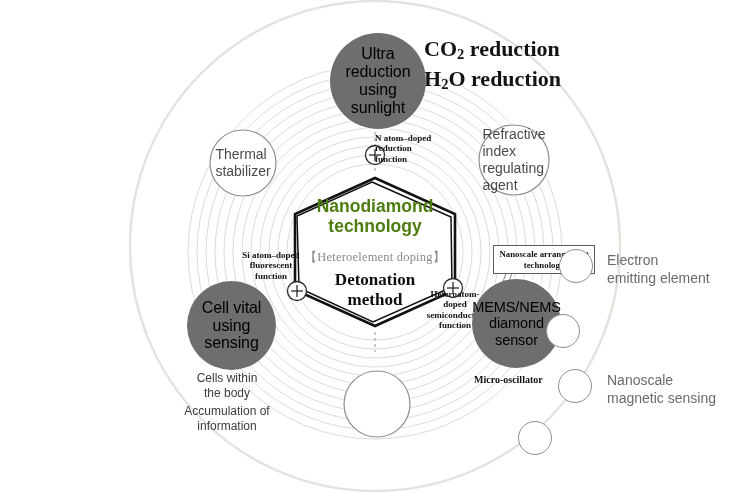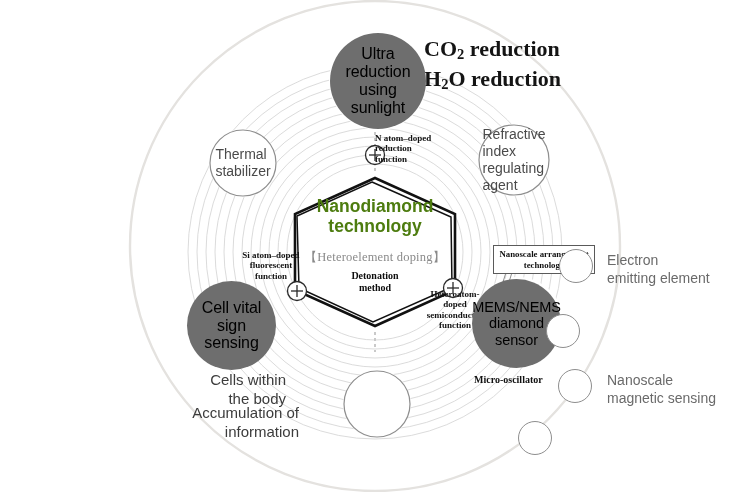--- a/index.html
+++ b/index.html
@@ -103,21 +103,21 @@
   #hex-sub {
     font-family: "Liberation Serif", serif;
     font-size: 12.5px;
     color: #8a8a8a;
     margin-top: 12px;
     letter-spacing: 0.2px;
   }
   #hex-method {
     font-family: "Liberation Serif", serif;
     font-weight: bold;
-    font-size: 10px;
+    font-size: 17px;
     line-height: 1.2;
     color: #0d0d0d;
     margin-top: 4px;
     white-space: pre-line;
   }
 
   
   .serif-micro {
     position: absolute;
     font-family: "Liberation Serif", serif;
@@ -163,23 +163,23 @@
     line-height: 1.2;
     color: #111111;
     text-align: center;
     white-space: pre-line;
   }
 
   
   .gray-sans {
     position: absolute;
     color: #3c3c3c;
-    font-size: 15px;
+    font-size: 12px;
     line-height: 1.24;
-    text-align: right;
+    text-align: center;
     white-space: pre-line;
     pointer-events: none;
   }
 
   
   #micro-oscillator {
     position: absolute;
     left: 474px;
     top: 374px;
     font-family: "Liberation Serif", serif;
@@ -294,21 +294,21 @@
 
   <div class="dark-circle" style="left:330px; top:33px; width:96px; height:96px;">
     <span class="dc-txt">Ultra
 reduction
 using
 sunlight</span>
   </div>
 
   <div class="dark-circle" style="left:187px; top:281px; width:89px; height:89px;">
     <span class="dc-txt">Cell vital
-sign
+using
 sensing</span>
   </div>
 
   <div class="dark-circle" style="left:472px; top:279px; width:89px; height:89px;">
     <span class="dc-txt" style="font-size:14.5px;">MEMS/NEMS
 diamond
 sensor</span>
   </div>
 
   <div class="light-circle" style="left:210px; top:130px; width:66px; height:66px; border:none; background:transparent;">

